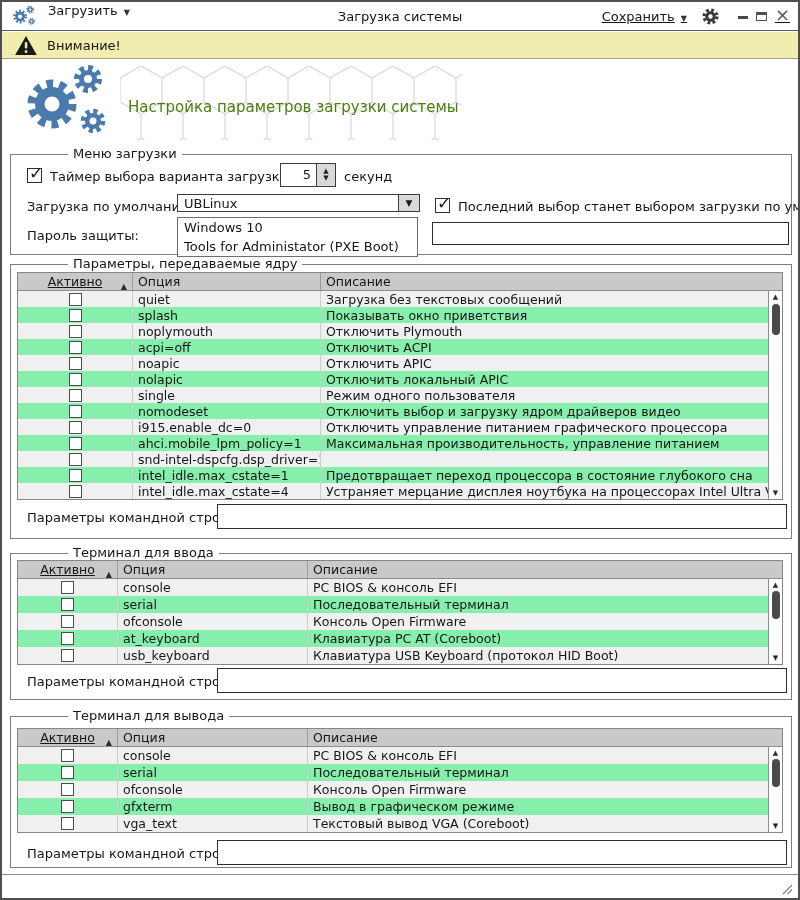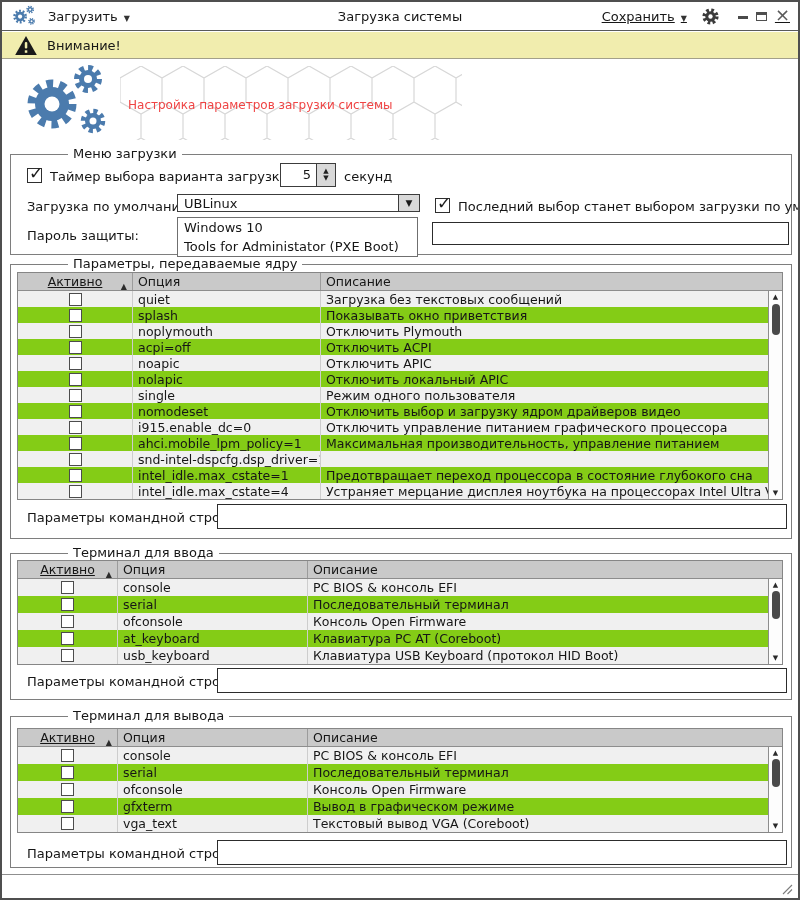--- a/index.html
+++ b/index.html
@@ -1,36 +1,36 @@
 <!DOCTYPE html>
 <html><head>
 <meta charset="utf-8">
 <style>
   html,body{margin:0;padding:0;}
   body{width:800px;height:900px;position:relative;font-family:"DejaVu Sans",sans-serif;font-size:13px;color:#161616;background:#e8e8e8;}
   .window{position:absolute;inset:0;background:#fff;border:2px solid #4f4f4f;box-sizing:border-box;overflow:hidden;}
 
   
   .titlebar{position:absolute;left:0;right:0;top:0;height:29px;background:#fff;border-bottom:1px solid #5a5a5a;display:flex;align-items:center;padding:0 8px;box-sizing:border-box;}
-  .tb-left{display:flex;align-items:center;gap:10px;}
+  .tb-left{display:flex;align-items:flex-start;gap:10px;}
   .tb-title{position:absolute;left:0;right:0;text-align:center;pointer-events:none;}
   .tb-right{margin-left:auto;display:flex;align-items:center;gap:14px;text-decoration:underline;}
   .menu-btn{display:flex;align-items:center;gap:6px;cursor:default;}
   .dropmark::after{content:"▼";font-size:8px;color:#333;}
   .winbtns{display:flex;align-items:center;gap:8px;margin-left:4px;}
   .btn-min{width:10px;height:3px;background:#4a4a4a;margin-top:2px;}
   .btn-max{width:11px;height:9px;border:1.5px solid #4f4f4f;border-top:3px solid #4f4f4f;box-sizing:border-box;}
   .btn-close::after{content:"×";font-size:18px;color:#5a5a5a;line-height:12px;}
 
   
   .warnbar{position:absolute;left:0;right:0;top:30px;height:27px;background:#f1edae;border-bottom:1px solid #a3a08a;display:flex;align-items:center;padding:0 12px;gap:9px;box-sizing:border-box;}
 
   
   .hexwrap{position:absolute;left:118px;top:64px;width:342px;height:74px;}
-  .hero-title{position:absolute;left:126px;top:96px;font-size:12px;color:#ef4444;white-space:nowrap;}
+  .hero-title{position:absolute;left:126px;top:96px;font-size:15px;color:#4d7c0f;white-space:nowrap;}
   .logo{position:absolute;left:14px;top:62px;}
 
   
   .group{position:absolute;left:8px;width:782px;border:1px solid #7e7e7e;box-sizing:border-box;}
   .gtitle{position:absolute;top:-9px;left:12px;background:#fff;padding:0 5px;font-size:13px;white-space:nowrap;margin-left:45px;}
   .g1{top:152px;height:101px;}
   .g2{top:262px;height:275px;}
   .g3{top:551px;height:147px;}
   .g4{top:714px;height:152px;}
 
@@ -65,21 +65,21 @@
   .thead{display:flex;height:18px;background:#c9c9c9;border-bottom:1px solid #8d8d8d;box-sizing:border-box;font-size:12.5px;}
   .th{display:flex;align-items:center;padding:0 5px;border-right:1px solid #9b9b9b;box-sizing:border-box;}
   .th.h1{justify-content:center;position:relative;text-decoration:underline;}
   .th.h3{flex:1;border-right:none;}
   .sortmark{position:absolute;right:5px;top:4px;}
   .sortmark::after{content:"▲";font-size:8px;color:#2c2c2c;}
   .trow{display:flex;}
   .t1 .trow{height:16px;}
   .t23 .trow{height:17px;}
   .trow.odd{background:#f0f0f0;}
-  .trow.even{background:#84cc16;}
+  .trow.even{background:#86efac;}
   .tc{display:flex;align-items:center;padding:0 5px;border-right:1px solid #cdcdcd;box-sizing:border-box;overflow:hidden;white-space:nowrap;font-size:12.5px;}
   .tc.c1{justify-content:center;}
   .tc.c3{flex:1;border-right:none;}
   .t1 .c1,.t1 .h1{width:115px;}
   .t1 .c2,.t1 .h2{width:188px;}
   .t23 .c1,.t23 .h1{width:100px;}
   .t23 .c2,.t23 .h2{width:190px;}
   .cb{width:13px;height:13px;border:1px solid #4c4c4c;background:#fff;box-sizing:border-box;}
 
   

